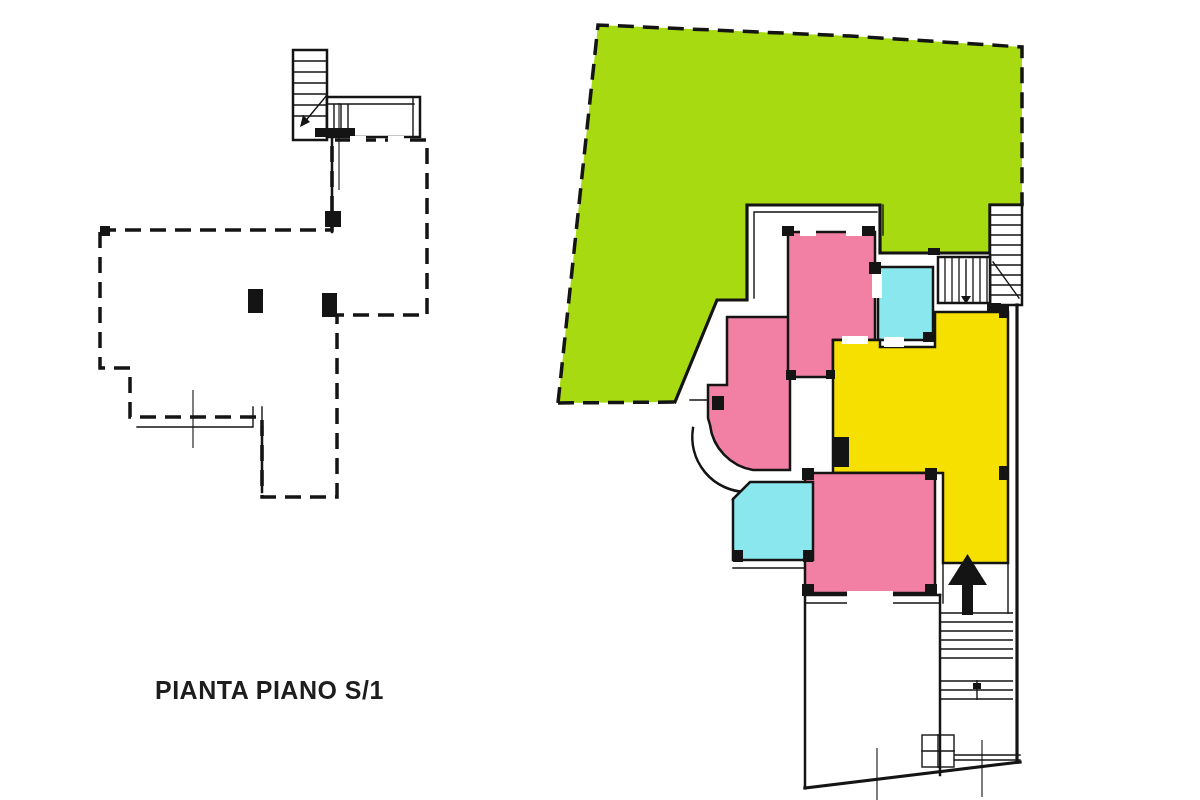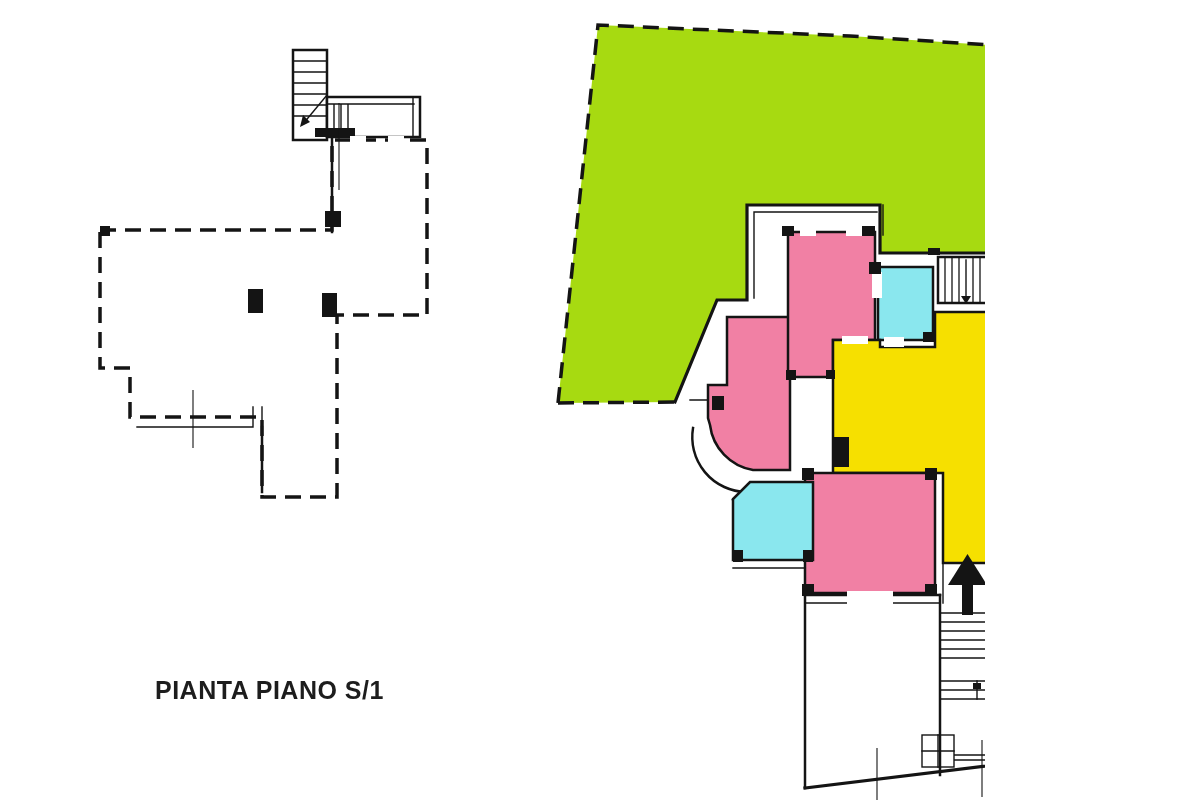--- a/index.html
+++ b/index.html
@@ -1,16 +1,16 @@
 <!DOCTYPE html>
 <html><head>
 <meta charset="utf-8">
 <style>
   html,body{margin:0;padding:0;background:#ffffff;}
-  .canvas{position:relative;width:985px;height:800px;background:#ffffff;overflow:hidden;
+  .canvas{position:relative;width:1200px;height:800px;background:#ffffff;overflow:hidden;
           font-family:"Liberation Sans", sans-serif;}
   .plan-svg{position:absolute;left:0;top:0;}
   .caption{position:absolute;left:155px;top:676px;font-size:25px;font-weight:bold;
            letter-spacing:0.5px;color:#1d1d1d;white-space:nowrap;}
   
   .wall{fill:none;stroke:#141414;stroke-width:2.5;stroke-linecap:square;stroke-linejoin:miter;}
   .wall3{fill:none;stroke:#141414;stroke-width:3.2;stroke-linecap:square;}
   .thin{fill:none;stroke:#141414;stroke-width:1.4;stroke-linecap:square;}
   .tread{fill:none;stroke:#141414;stroke-width:1.3;}
   .dim{fill:none;stroke:#141414;stroke-width:1.1;}

